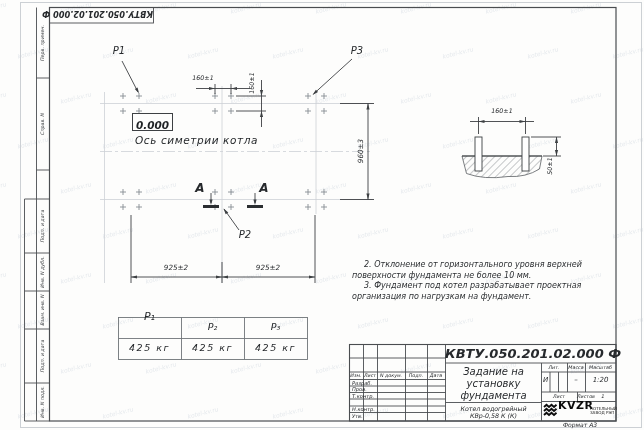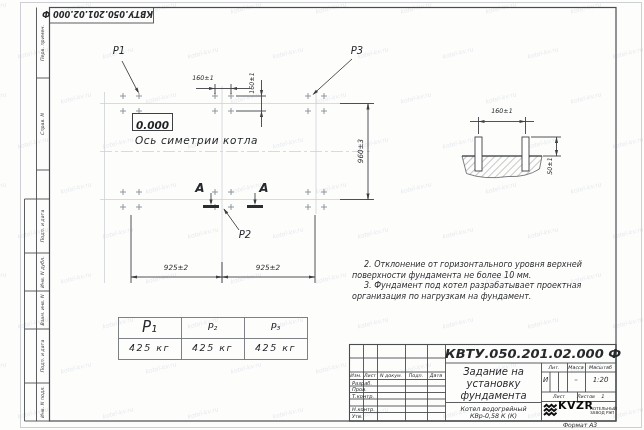--- a/index.html
+++ b/index.html
@@ -276,21 +276,21 @@
   <span class="t" style="left:257px; top:182px; width:14px; font-size:12px; font-weight:bold;">А</span>
 
   <span class="t" style="left:483px; top:108px; width:38px; font-size:6.3px;">160±1</span>
   <span class="t vr" style="left:510px; top:160px; font-size:6.3px;">50±1</span>
 
   <div class="notes">
     <p>2. Отклонение от горизонтального уровня верхней поверхности фундамента не более 10 мм.</p>
     <p>3. Фундамент под котел разрабатывает проектная организация по нагрузкам на фундамент.</p>
   </div>
 
-  <span class="t" style="left:118px; top:319px; width:63px; font-size:15px;">P₁</span>
+  <span class="t" style="left:118px; top:311px; width:63px; font-size:11px;">P₁</span>
   <span class="t" style="left:181px; top:322px; width:63px; font-size:9.5px;">P₂</span>
   <span class="t" style="left:244px; top:322px; width:63px; font-size:9.5px;">P₃</span>
   <span class="t" style="left:118px; top:343px; width:63px; font-size:9.5px; letter-spacing:1.5px;">425 кг</span>
   <span class="t" style="left:181px; top:343px; width:63px; font-size:9.5px; letter-spacing:1.5px;">425 кг</span>
   <span class="t" style="left:244px; top:343px; width:63px; font-size:9.5px; letter-spacing:1.5px;">425 кг</span>
 
   <span class="t" style="left:445px; top:346px; width:171px; font-size:13px; font-weight:bold; line-height:15px;">КВТУ.050.201.02.000  Ф</span>
   <span class="t pre" style="left:447px; top:366px; width:93px; font-size:10px; line-height:12px;">Задание на
 установку
 фундамента</span>

